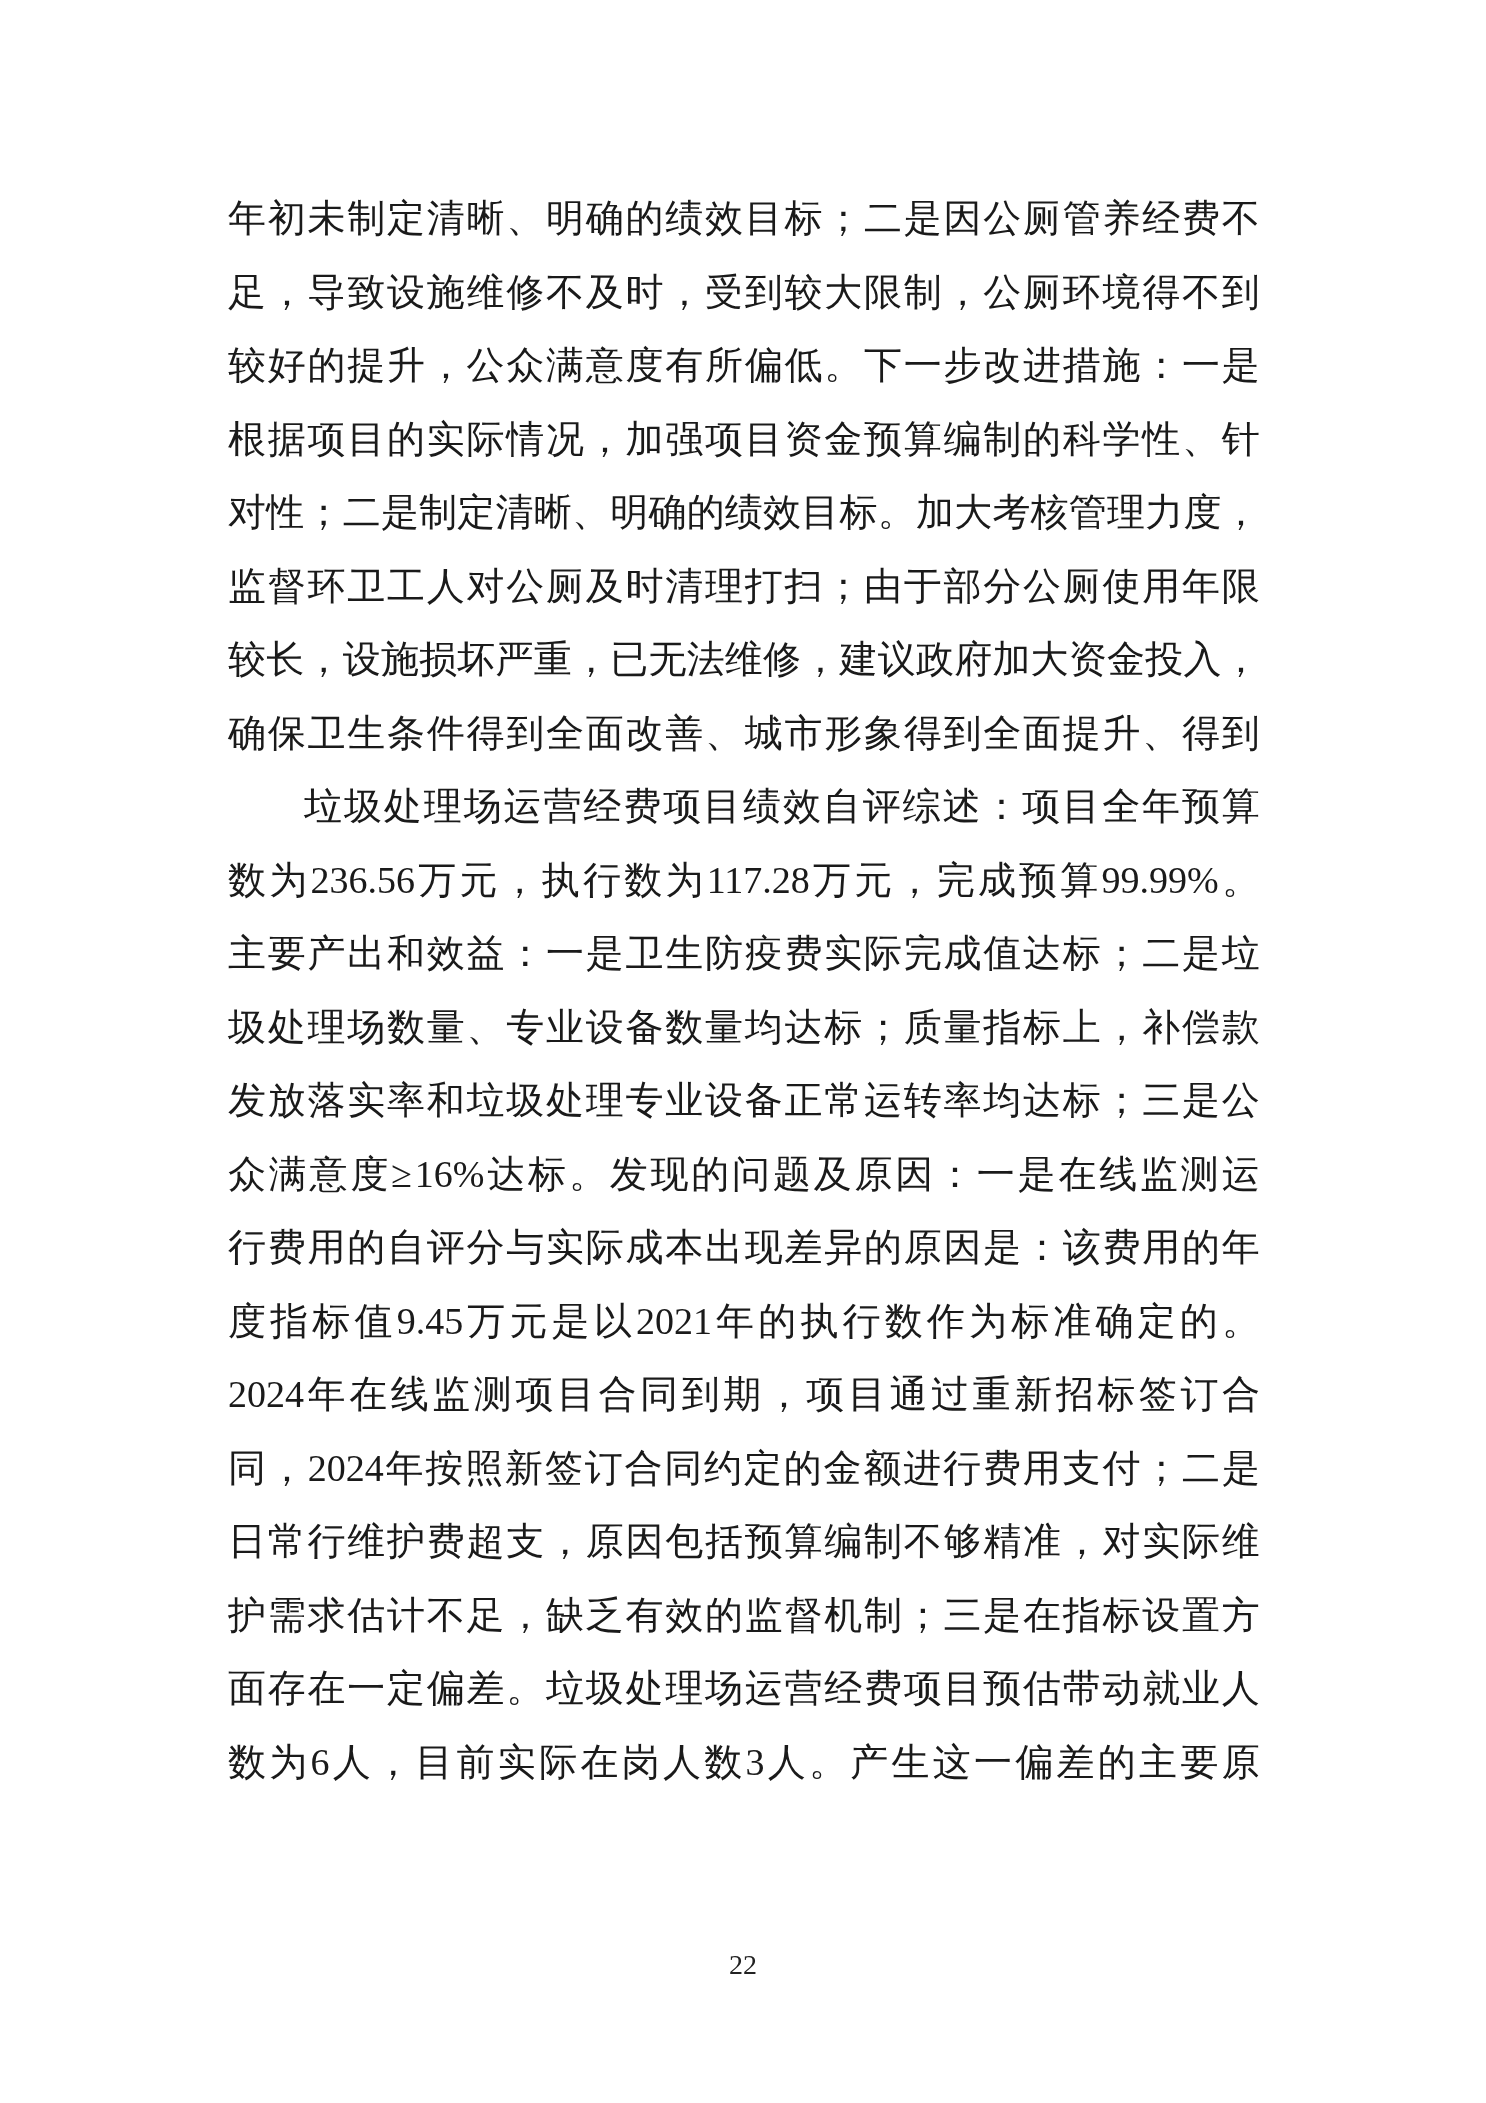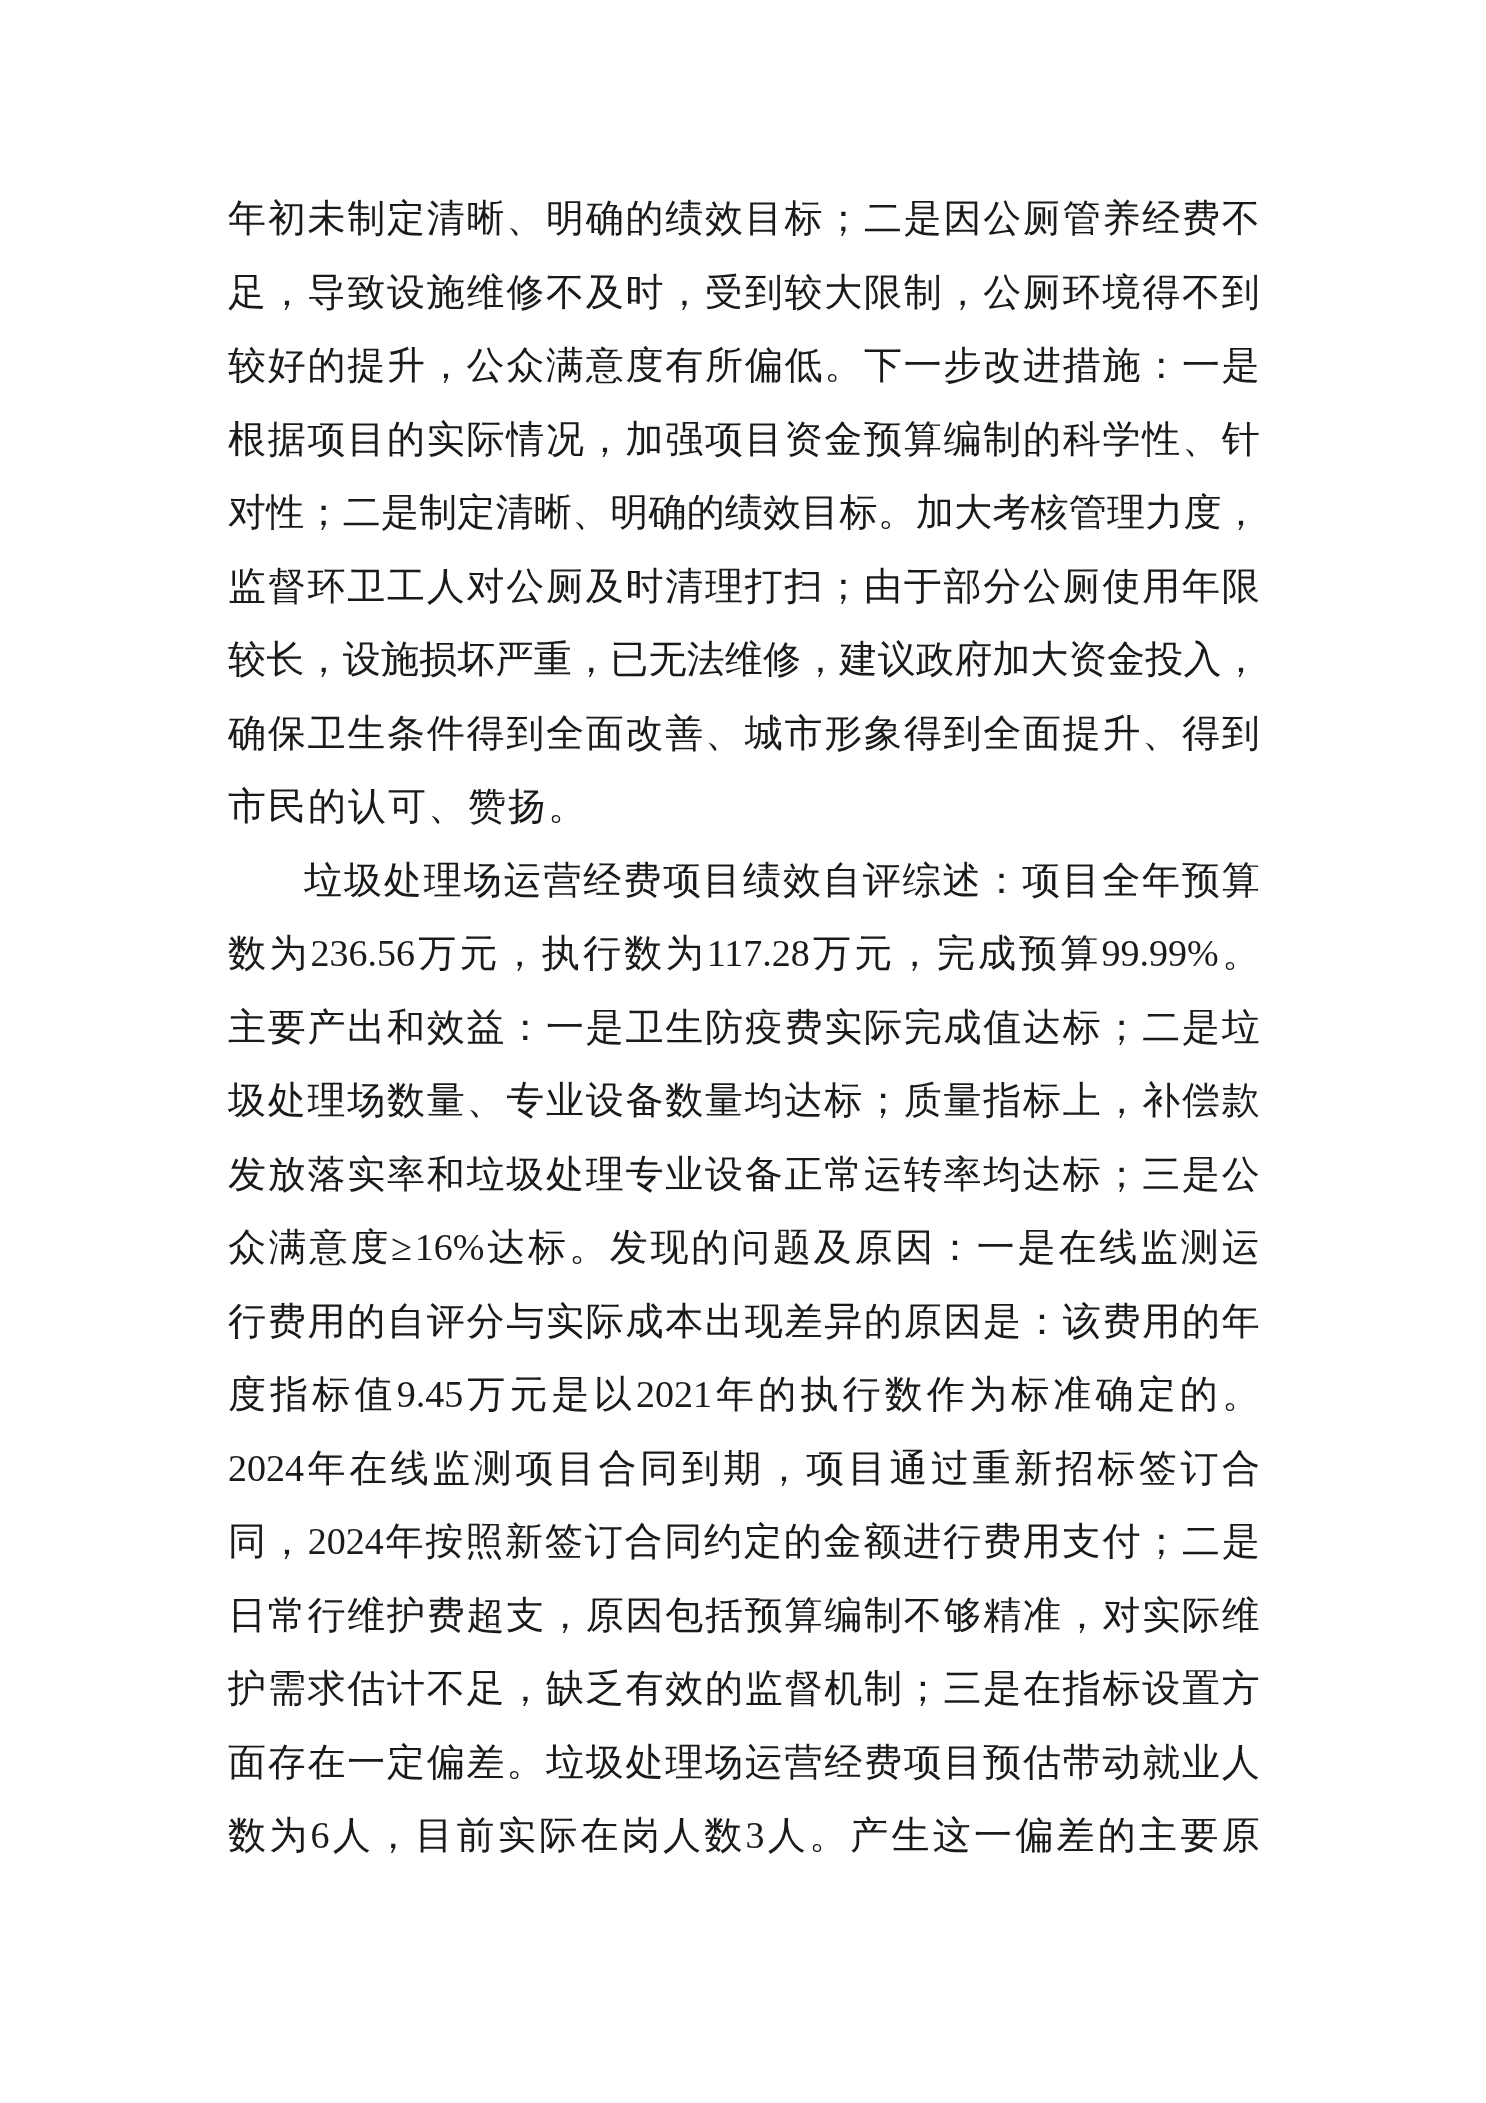--- a/index.html
+++ b/index.html
@@ -284,21 +284,20 @@
           <span>得</span>
           <span>到</span>
           <span>全</span>
           <span>面</span>
           <span>提</span>
           <span>升</span>
           <span>、</span>
           <span>得</span>
           <span>到</span>
         </div>
-        <div class="line plain">市民的认可、赞扬。</div>
       </div>
       <div class="paragraph">
         <div class="line justify indent">
           <span>垃</span>
           <span>圾</span>
           <span>处</span>
           <span>理</span>
           <span>场</span>
           <span>运</span>
           <span>营</span>
@@ -666,13 +665,14 @@
           <span>一</span>
           <span>偏</span>
           <span>差</span>
           <span>的</span>
           <span>主</span>
           <span>要</span>
           <span>原</span>
         </div>
       </div>
     </div>
+  <div class="page-number">22</div>
 </div>
 
 </body></html>

